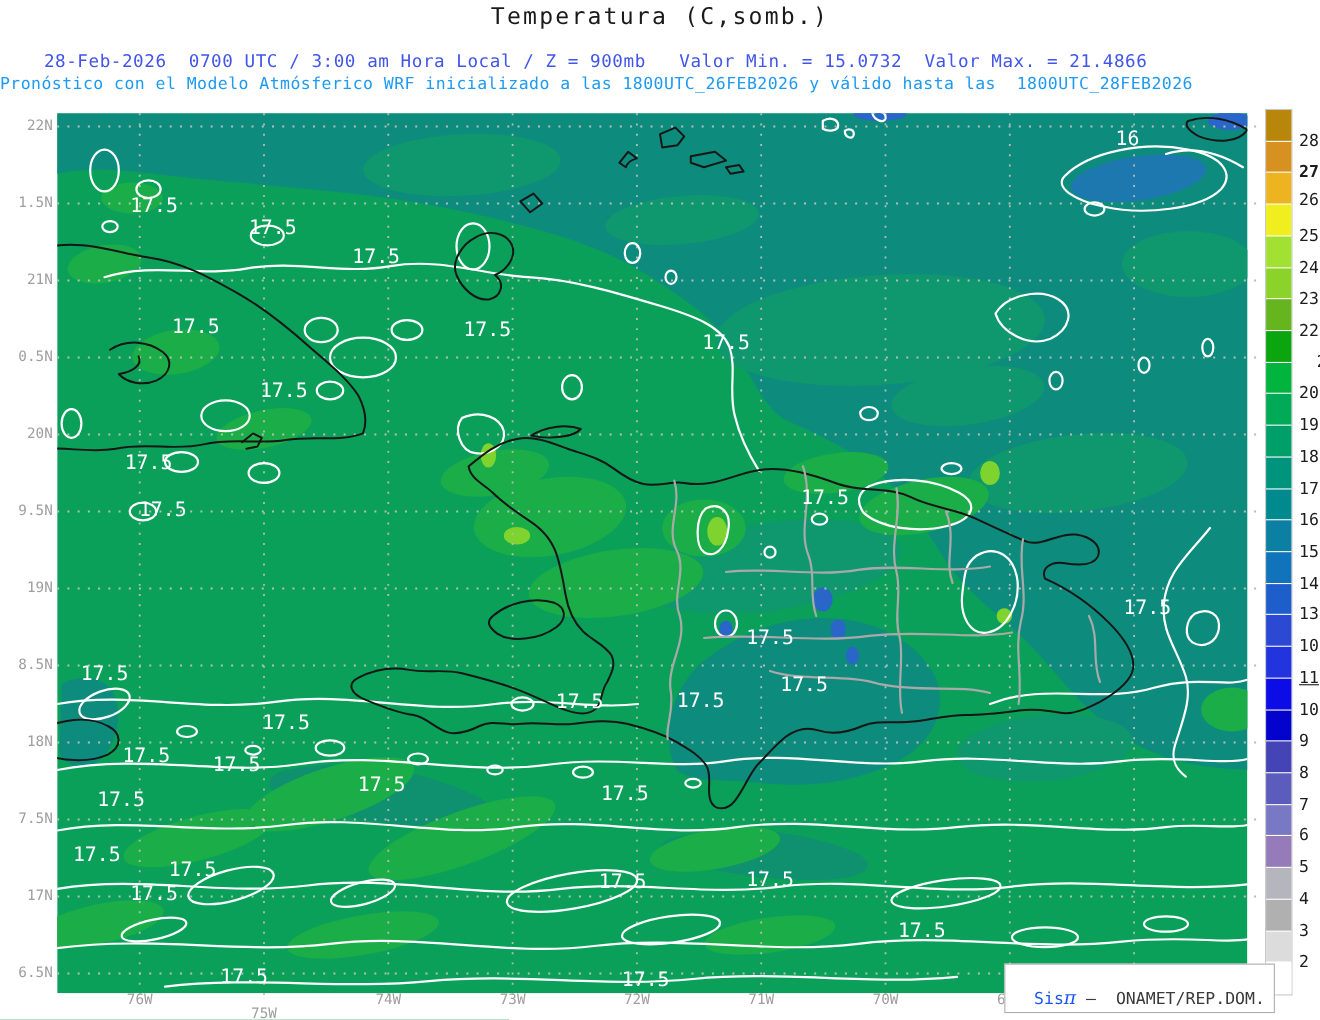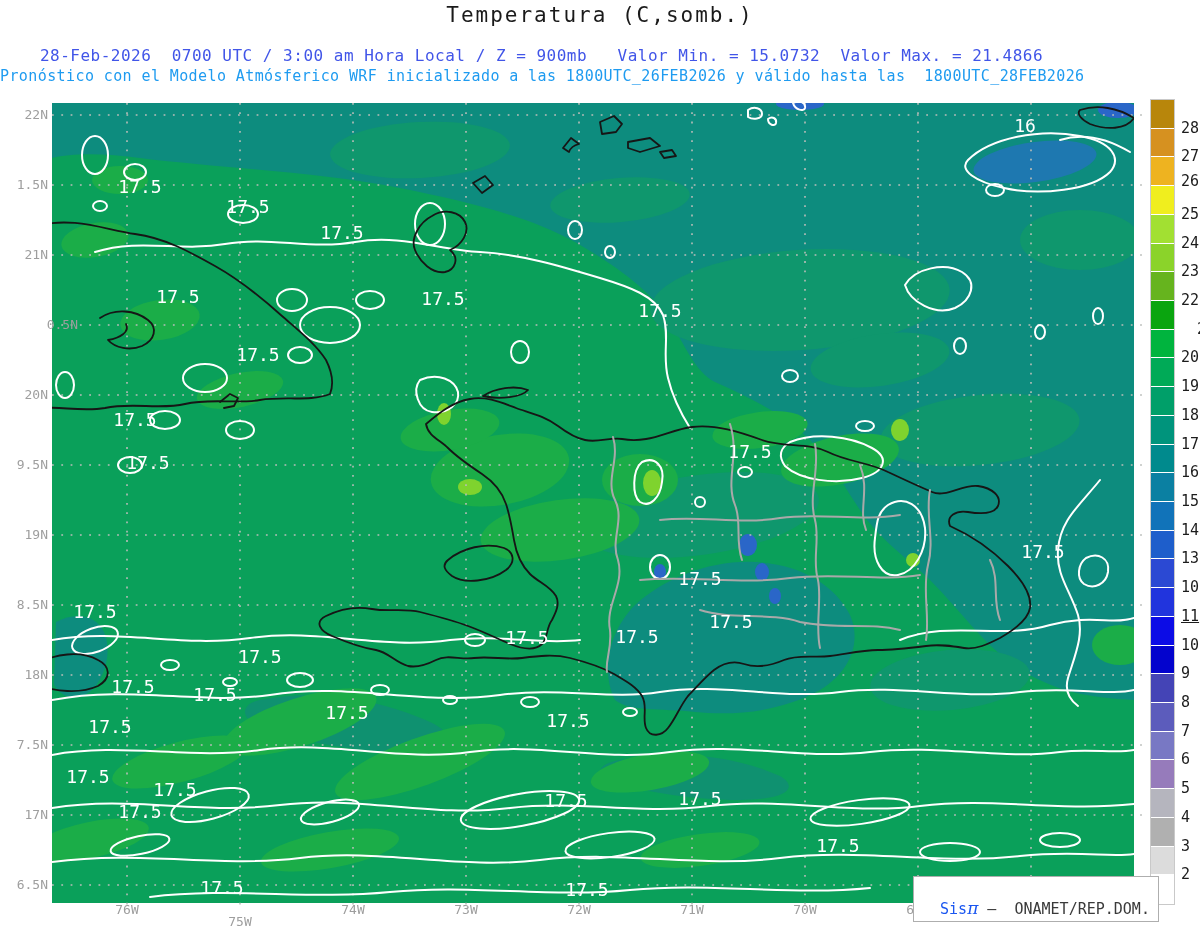--- a/index.html
+++ b/index.html
@@ -307,21 +307,21 @@
 </svg>
 
 <div class="title">Temperatura (C,somb.)</div>
 <div class="sub sub1" style="color: rgb(65, 85, 232);">28-Feb-2026  0700 UTC / 3:00 am Hora Local / Z = 900mb   Valor Min. = 15.0732  Valor Max. = 21.4866</div>
 <div class="sub sub2" style="color: rgb(30, 155, 240);">Pronóstico con el Modelo Atmósferico WRF inicializado a las 1800UTC_26FEB2026 y válido hasta las  1800UTC_28FEB2026</div>
 
 <div id="lat-axis">
     <div class="latlab" style="top: 107px;">22N</div>
     <div class="latlab" style="top: 177px;">1.5N</div>
     <div class="latlab" style="top: 247px;">21N</div>
-    <div class="latlab" style="top: 317px; margin-left: 30px;">0.5N</div>
+    <div class="latlab" style="top: 317px;">0.5N</div>
     <div class="latlab" style="top: 387px;">20N</div>
     <div class="latlab" style="top: 457px;">9.5N</div>
     <div class="latlab" style="top: 527px;">19N</div>
     <div class="latlab" style="top: 597px;">8.5N</div>
     <div class="latlab" style="top: 667px;">18N</div>
     <div class="latlab" style="top: 737px;">7.5N</div>
     <div class="latlab" style="top: 807px;">17N</div>
     <div class="latlab" style="top: 877px;">6.5N</div>
   </div>
 <div id="lon-axis">
@@ -361,21 +361,21 @@
     <div class="cbcell" style="top: 603px; height: 27.7143px; background: rgb(92, 92, 188);"></div>
     <div class="cbcell" style="top: 631.714px; height: 27.7143px; background: rgb(120, 120, 196);"></div>
     <div class="cbcell" style="top: 660.429px; height: 27.7143px; background: rgb(150, 123, 187);"></div>
     <div class="cbcell" style="top: 689.143px; height: 27.7143px; background: rgb(181, 181, 190);"></div>
     <div class="cbcell" style="top: 717.857px; height: 27.7143px; background: rgb(176, 176, 176);"></div>
     <div class="cbcell" style="top: 746.571px; height: 27.7143px; background: rgb(220, 220, 220);"></div>
     <div class="cbcell" style="top: 775.286px; height: 27.7143px; background: rgb(255, 255, 255);"></div>
   </div>
 <div id="cbar-labels">
     <div class="cblab" style="top: 118.714px;">28</div>
-    <div class="cblab" style="top: 147.429px;">27</div>
+    <div class="cblab" style="top: 147.429px; font-weight: bold;">27</div>
     <div class="cblab" style="top: 172px;">26</div>
     <div class="cblab" style="top: 204.857px;">25</div>
     <div class="cblab" style="top: 233.571px;">24</div>
     <div class="cblab" style="top: 262.286px;">23</div>
     <div class="cblab" style="top: 291px;">22</div>
     <div class="cblab" style="top: 319.714px; margin-left: 16px;">21</div>
     <div class="cblab" style="top: 348.429px;">20</div>
     <div class="cblab" style="top: 377.143px;">19</div>
     <div class="cblab" style="top: 405.857px;">18</div>
     <div class="cblab" style="top: 434.571px;">17</div>

